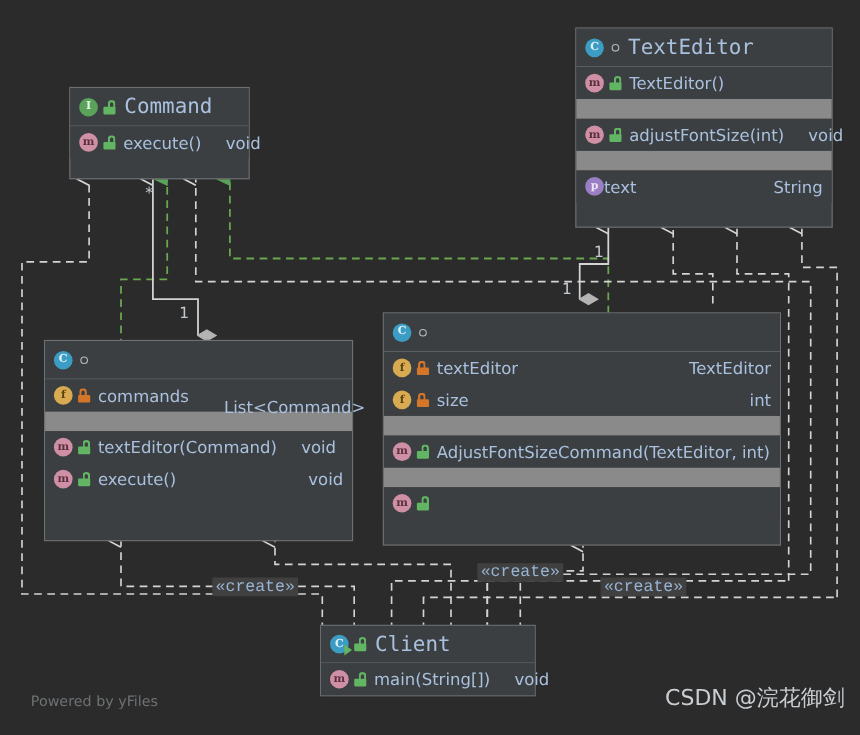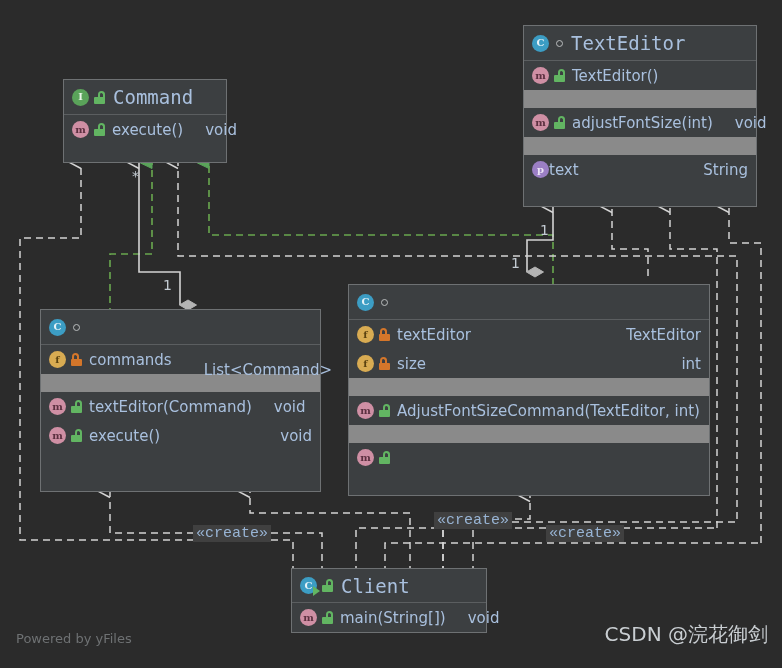--- a/index.html
+++ b/index.html
@@ -95,21 +95,21 @@
     background:#404040;
     padding:0 3px;
     z-index:4;white-space:nowrap;
     font-family:Liberation Mono, monospace;
   }
   .mult-label{
     position:absolute;font-size:14px;color:#c3cbd2;background:transparent;z-index:4;
   }
 
   .footer-left{
-    position:absolute;left:16px;bottom:22px;
+    position:absolute;left:28px;bottom:22px;
     font-size:13px;color:#6e7173;z-index:6;
   }
   .footer-right{
     position:absolute;right:14px;bottom:20px;
     font-size:20px;color:#c9ced2;z-index:6;margin-left:25px;
   }
 </style>
 </head>
 <body>
 

